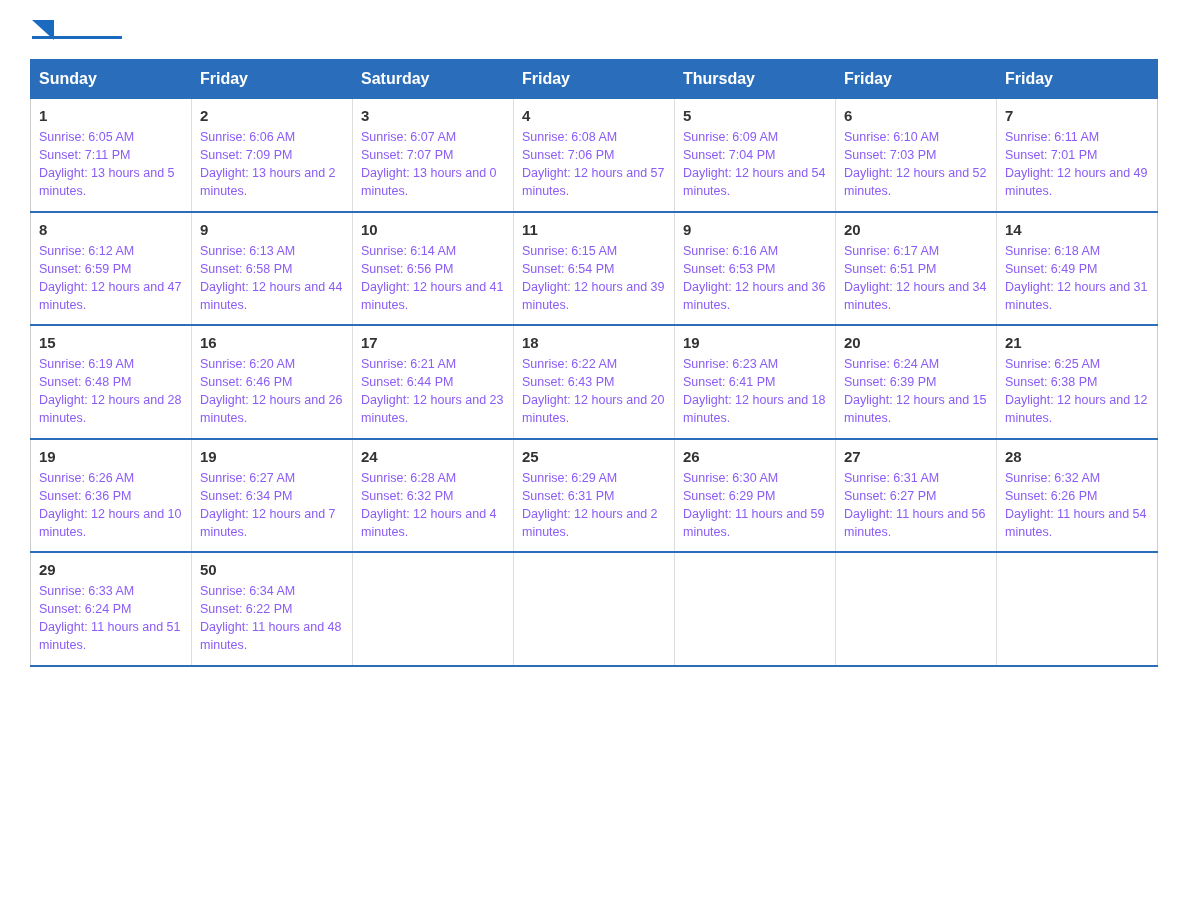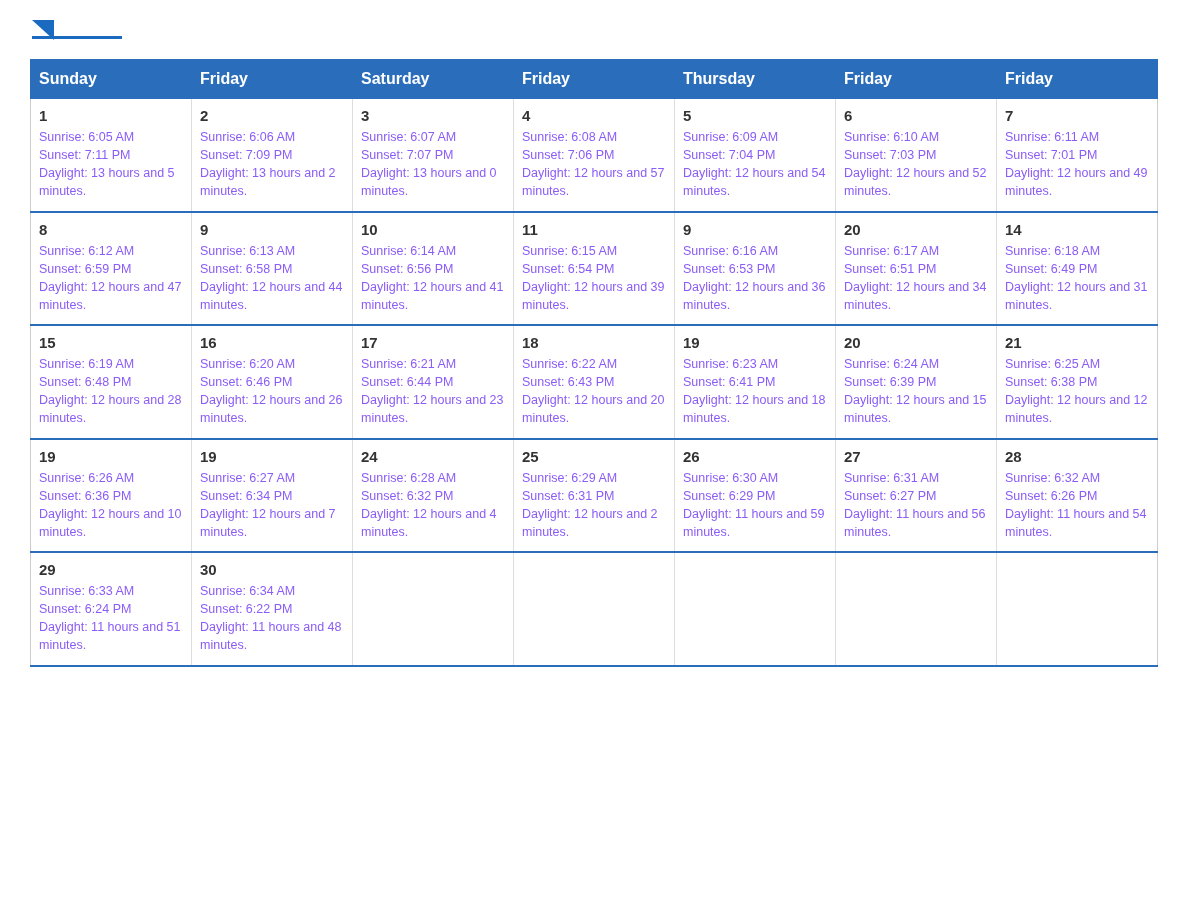--- a/index.html
+++ b/index.html
@@ -259,21 +259,21 @@
           <span class="day-number">28</span>
           <div class="day-info">Sunrise: 6:32 AM<br>Sunset: 6:26 PM<br>Daylight: 11 hours and 54 minutes.</div>
         </td>
       </tr>
       <tr>
         <td>
           <span class="day-number">29</span>
           <div class="day-info">Sunrise: 6:33 AM<br>Sunset: 6:24 PM<br>Daylight: 11 hours and 51 minutes.</div>
         </td>
         <td>
-          <span class="day-number">30</span>
+          <span class="day-number">50</span>
           <div class="day-info">Sunrise: 6:34 AM<br>Sunset: 6:22 PM<br>Daylight: 11 hours and 48 minutes.</div>
         </td>
         <td class="empty-cell"></td>
         <td class="empty-cell"></td>
         <td class="empty-cell"></td>
         <td class="empty-cell"></td>
         <td class="empty-cell"></td>
       </tr>
     </tbody>
 </table>

